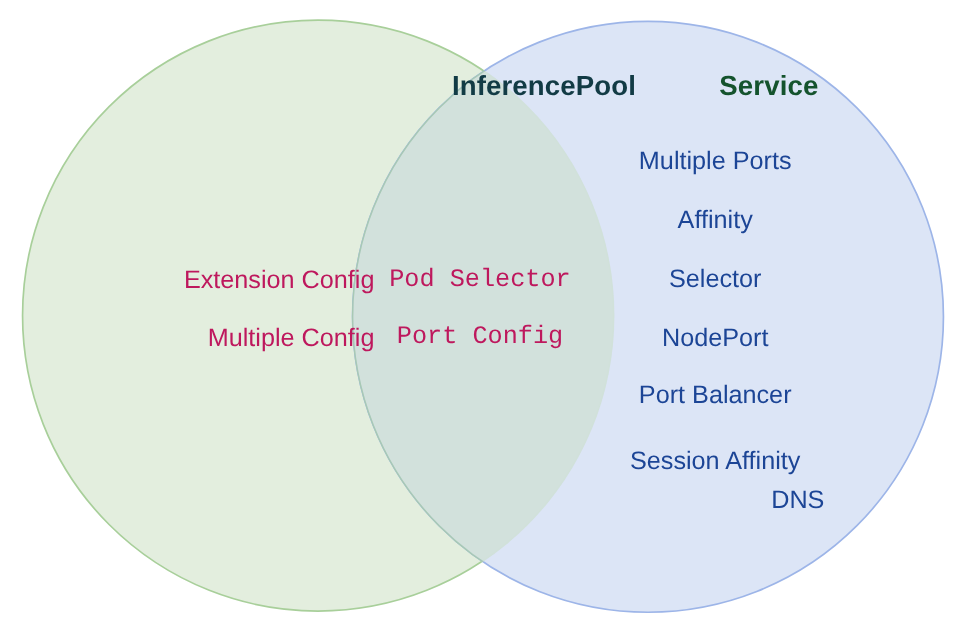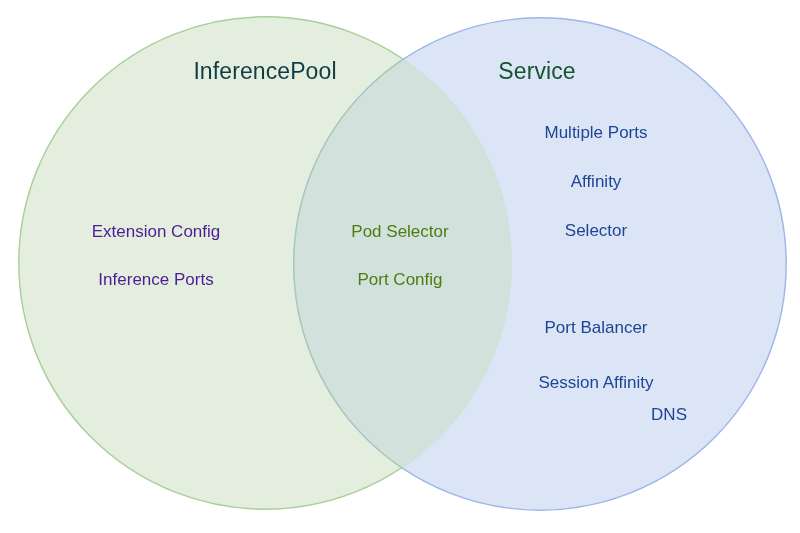--- a/index.html
+++ b/index.html
@@ -27,52 +27,54 @@
   .label-layer {
     position: absolute;
     top: 0;
     left: 0;
     width: 800px;
     height: 533px;
   }
   .circle-title {
     position: absolute;
     font-size: 23px;
-    font-weight: normal;
+    font-weight: bold;
     letter-spacing: 0.1px;
     white-space: nowrap;
-    text-align: center;
+    text-align: right;
   }
   #title-left {
     left: 0px;
     top: 58px;
     width: 530px;
     color: #123b45;
   }
   #title-right {
     left: 392px;
     top: 58px;
     width: 290px;
     color: #14532d;
   }
   .item {
     position: absolute;
-    font-size: 17px;
+    font-size: 21px;
     white-space: nowrap;
     text-align: center;
   }
   .item-left {
-    color: #4c1d95;
+    color: #be185d;
     left: 0px;
     width: 312px;
+    text-align: right;
   }
   .item-mid {
-    color: #4d7c0f;
+    color: #be185d;
     left: 288px;
     width: 224px;
+    font-family: Liberation Mono, monospace;
   }
   .item-right {
     color: #1c4596;
     left: 496px;
     width: 200px;
   }
   .item-right.dns-offset {
     text-align: right;
     left: 527px;
     width: 160px;
@@ -96,26 +98,27 @@
     </g>
   </svg>
 
   <div class="label-layer">
 
     <div class="circle-title" id="title-left">InferencePool</div>
 
     <div class="circle-title" id="title-right">Service</div>
 
     <div class="item item-left" style="top:222px">Extension Config</div>
-    <div class="item item-left" style="top:270px">Inference Ports</div>
+    <div class="item item-left" style="top:270px">Multiple Config</div>
 
     <div class="item item-mid" style="top:222px">Pod Selector</div>
     <div class="item item-mid" style="top:270px">Port Config</div>
 
     <div class="item item-right" style="top:123px">Multiple Ports</div>
     <div class="item item-right" style="top:172px">Affinity</div>
     <div class="item item-right" style="top:221px">Selector</div>
+    <div class="item item-right" style="top:270px">NodePort</div>
     <div class="item item-right" style="top:318px">Port Balancer</div>
     <div class="item item-right" style="top:373px">Session Affinity</div>
     <div class="item item-right dns-offset" style="top:405px">DNS</div>
 
   </div>
 </div>
 
 </body></html>

